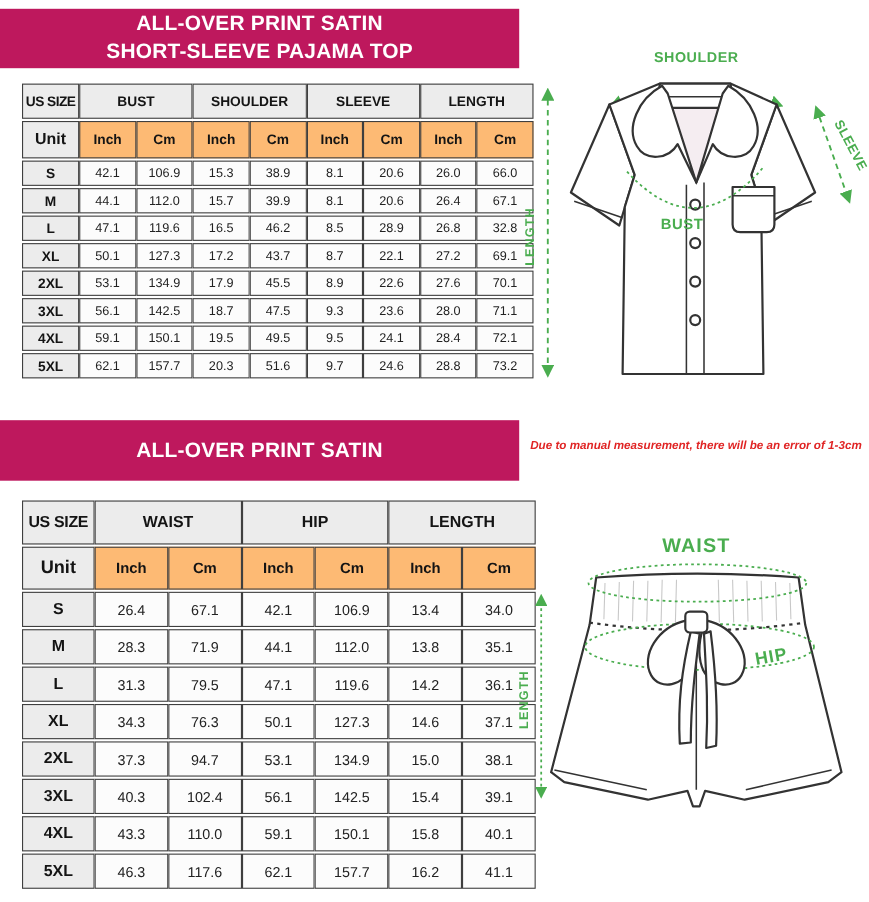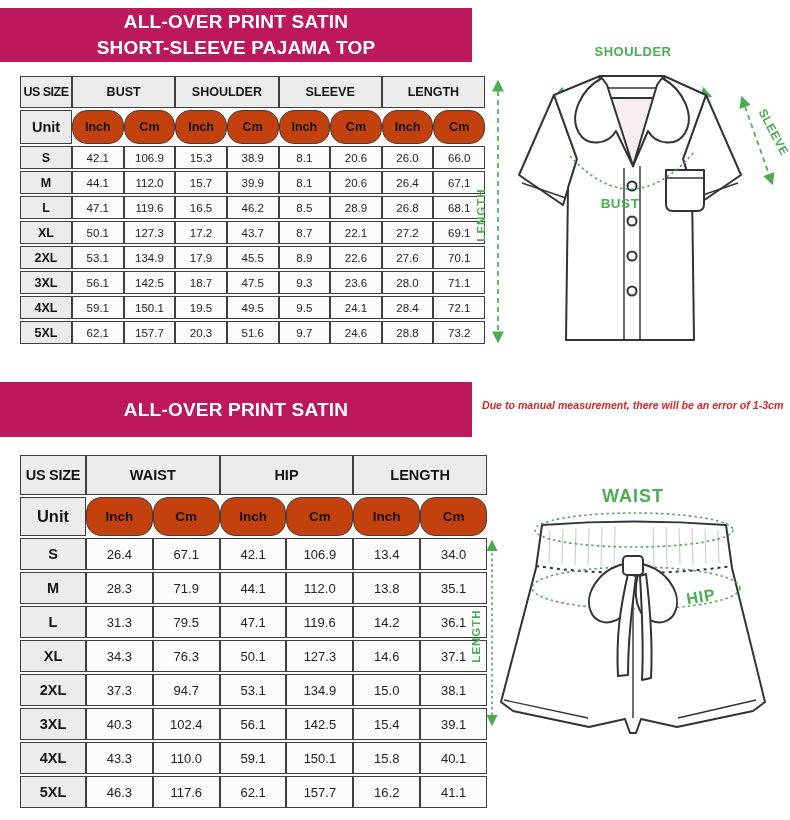--- a/index.html
+++ b/index.html
@@ -18,21 +18,21 @@
         font-size:10.6px;white-space:nowrap;letter-spacing:0px;font-style:italic;}
 
   
   table{border-collapse:separate;border-spacing:0 2px;position:absolute;left:4px;
         table-layout:fixed;margin-left:16px;}
   #table-top{top:74px;width:465px;}
   #table-bottom{top:453px;width:467px;}
   td{border:1px solid #3f3f3f;text-align:center;vertical-align:middle;color:#141414;
      overflow:hidden;padding:0;}
   .h-size,.h-group,.h-unitlabel,.cell-size{background:#ececec;font-weight:800;}
-  .h-unit{background:#c2410c;font-weight:700;border-radius:15px;}
+  .h-unit{background:#fdba74;font-weight:700;}
   .cell-val{background:#fcfcfc;font-weight:400;color:#222;}
 
   #table-top .h-size{font-size:12px;letter-spacing:-.5px;}
   #table-top .h-size,#table-top .h-group{height:30px;font-size:12.5px;}
   #table-top .h-unitlabel{height:32px;font-size:14.5px;}
   #table-top .h-unit{height:32px;font-size:12.5px;}
   #table-top .cell-size{height:21px;font-size:12.5px;}
   #table-top .cell-val{height:21px;font-size:11.5px;}
 
   #table-bottom .h-size{font-size:14.5px;letter-spacing:-.3px;}
@@ -121,21 +121,21 @@
         </tr>
         <tr>
           <td class="cell-size">L</td>
           <td class="cell-val">47.1</td>
           <td class="cell-val">119.6</td>
           <td class="cell-val">16.5</td>
           <td class="cell-val">46.2</td>
           <td class="cell-val">8.5</td>
           <td class="cell-val">28.9</td>
           <td class="cell-val">26.8</td>
-          <td class="cell-val">68.1</td>
+          <td class="cell-val">32.8</td>
         </tr>
         <tr>
           <td class="cell-size">XL</td>
           <td class="cell-val">50.1</td>
           <td class="cell-val">127.3</td>
           <td class="cell-val">17.2</td>
           <td class="cell-val">43.7</td>
           <td class="cell-val">8.7</td>
           <td class="cell-val">22.1</td>
           <td class="cell-val">27.2</td>

